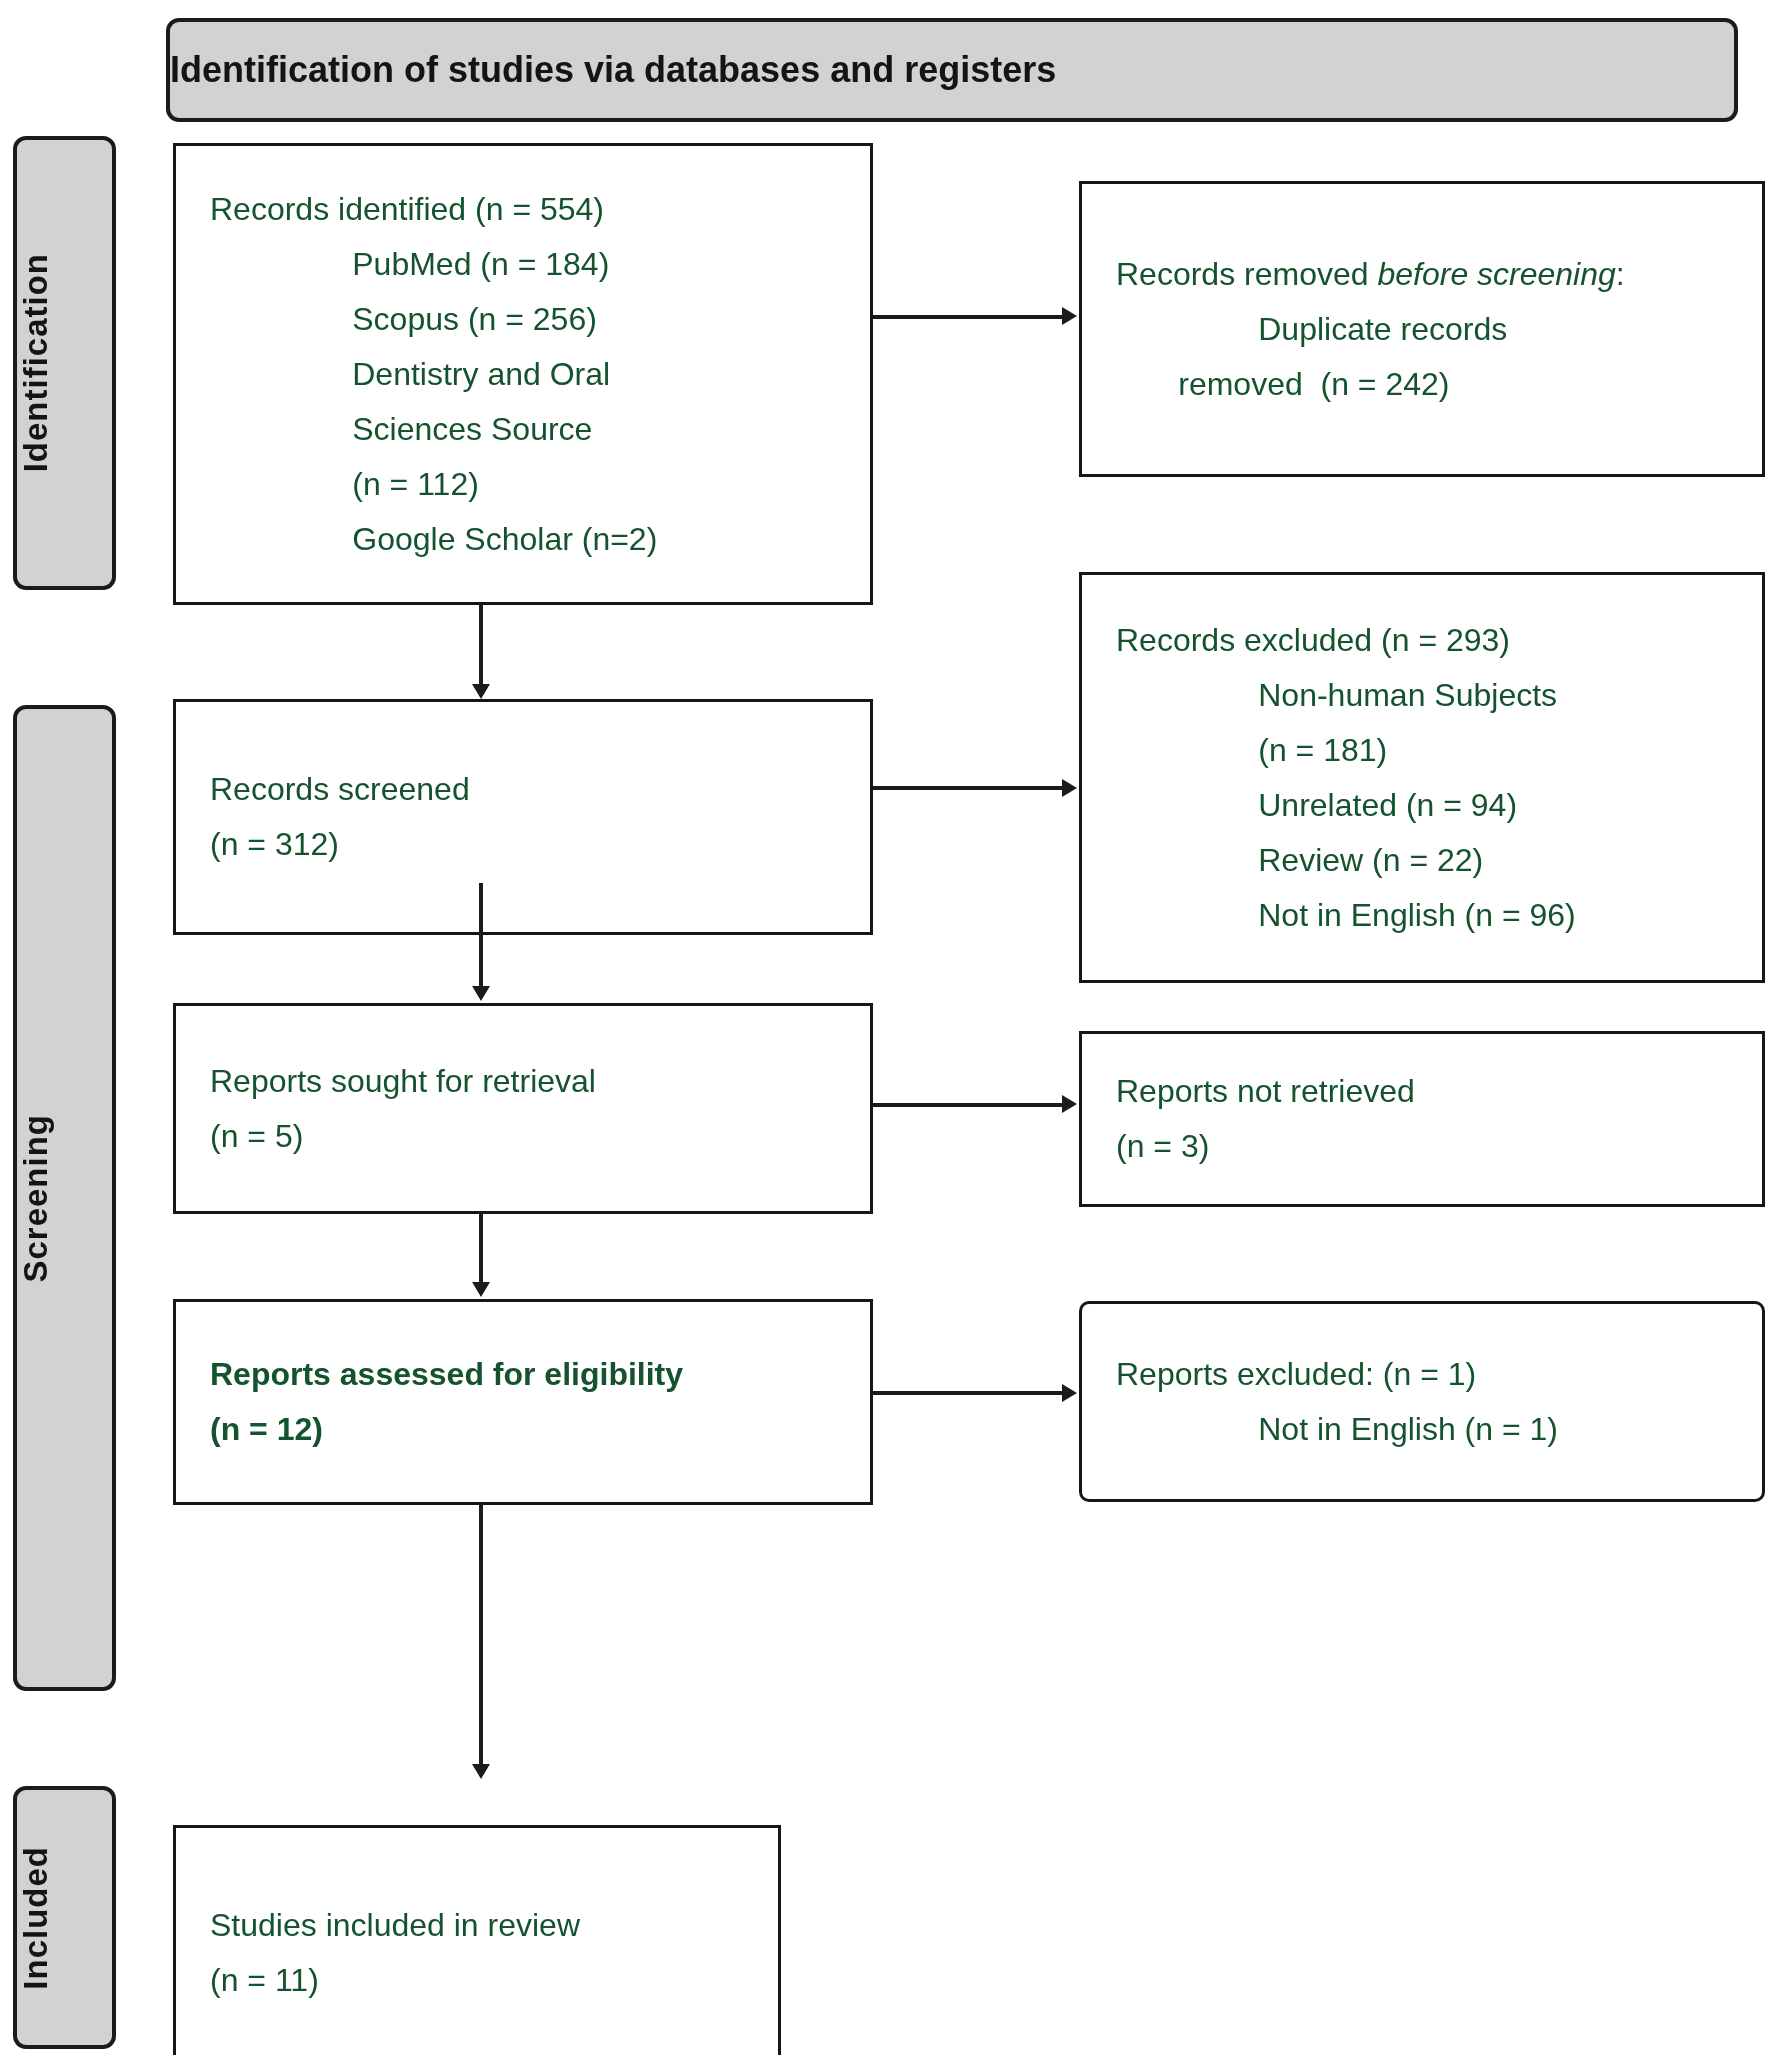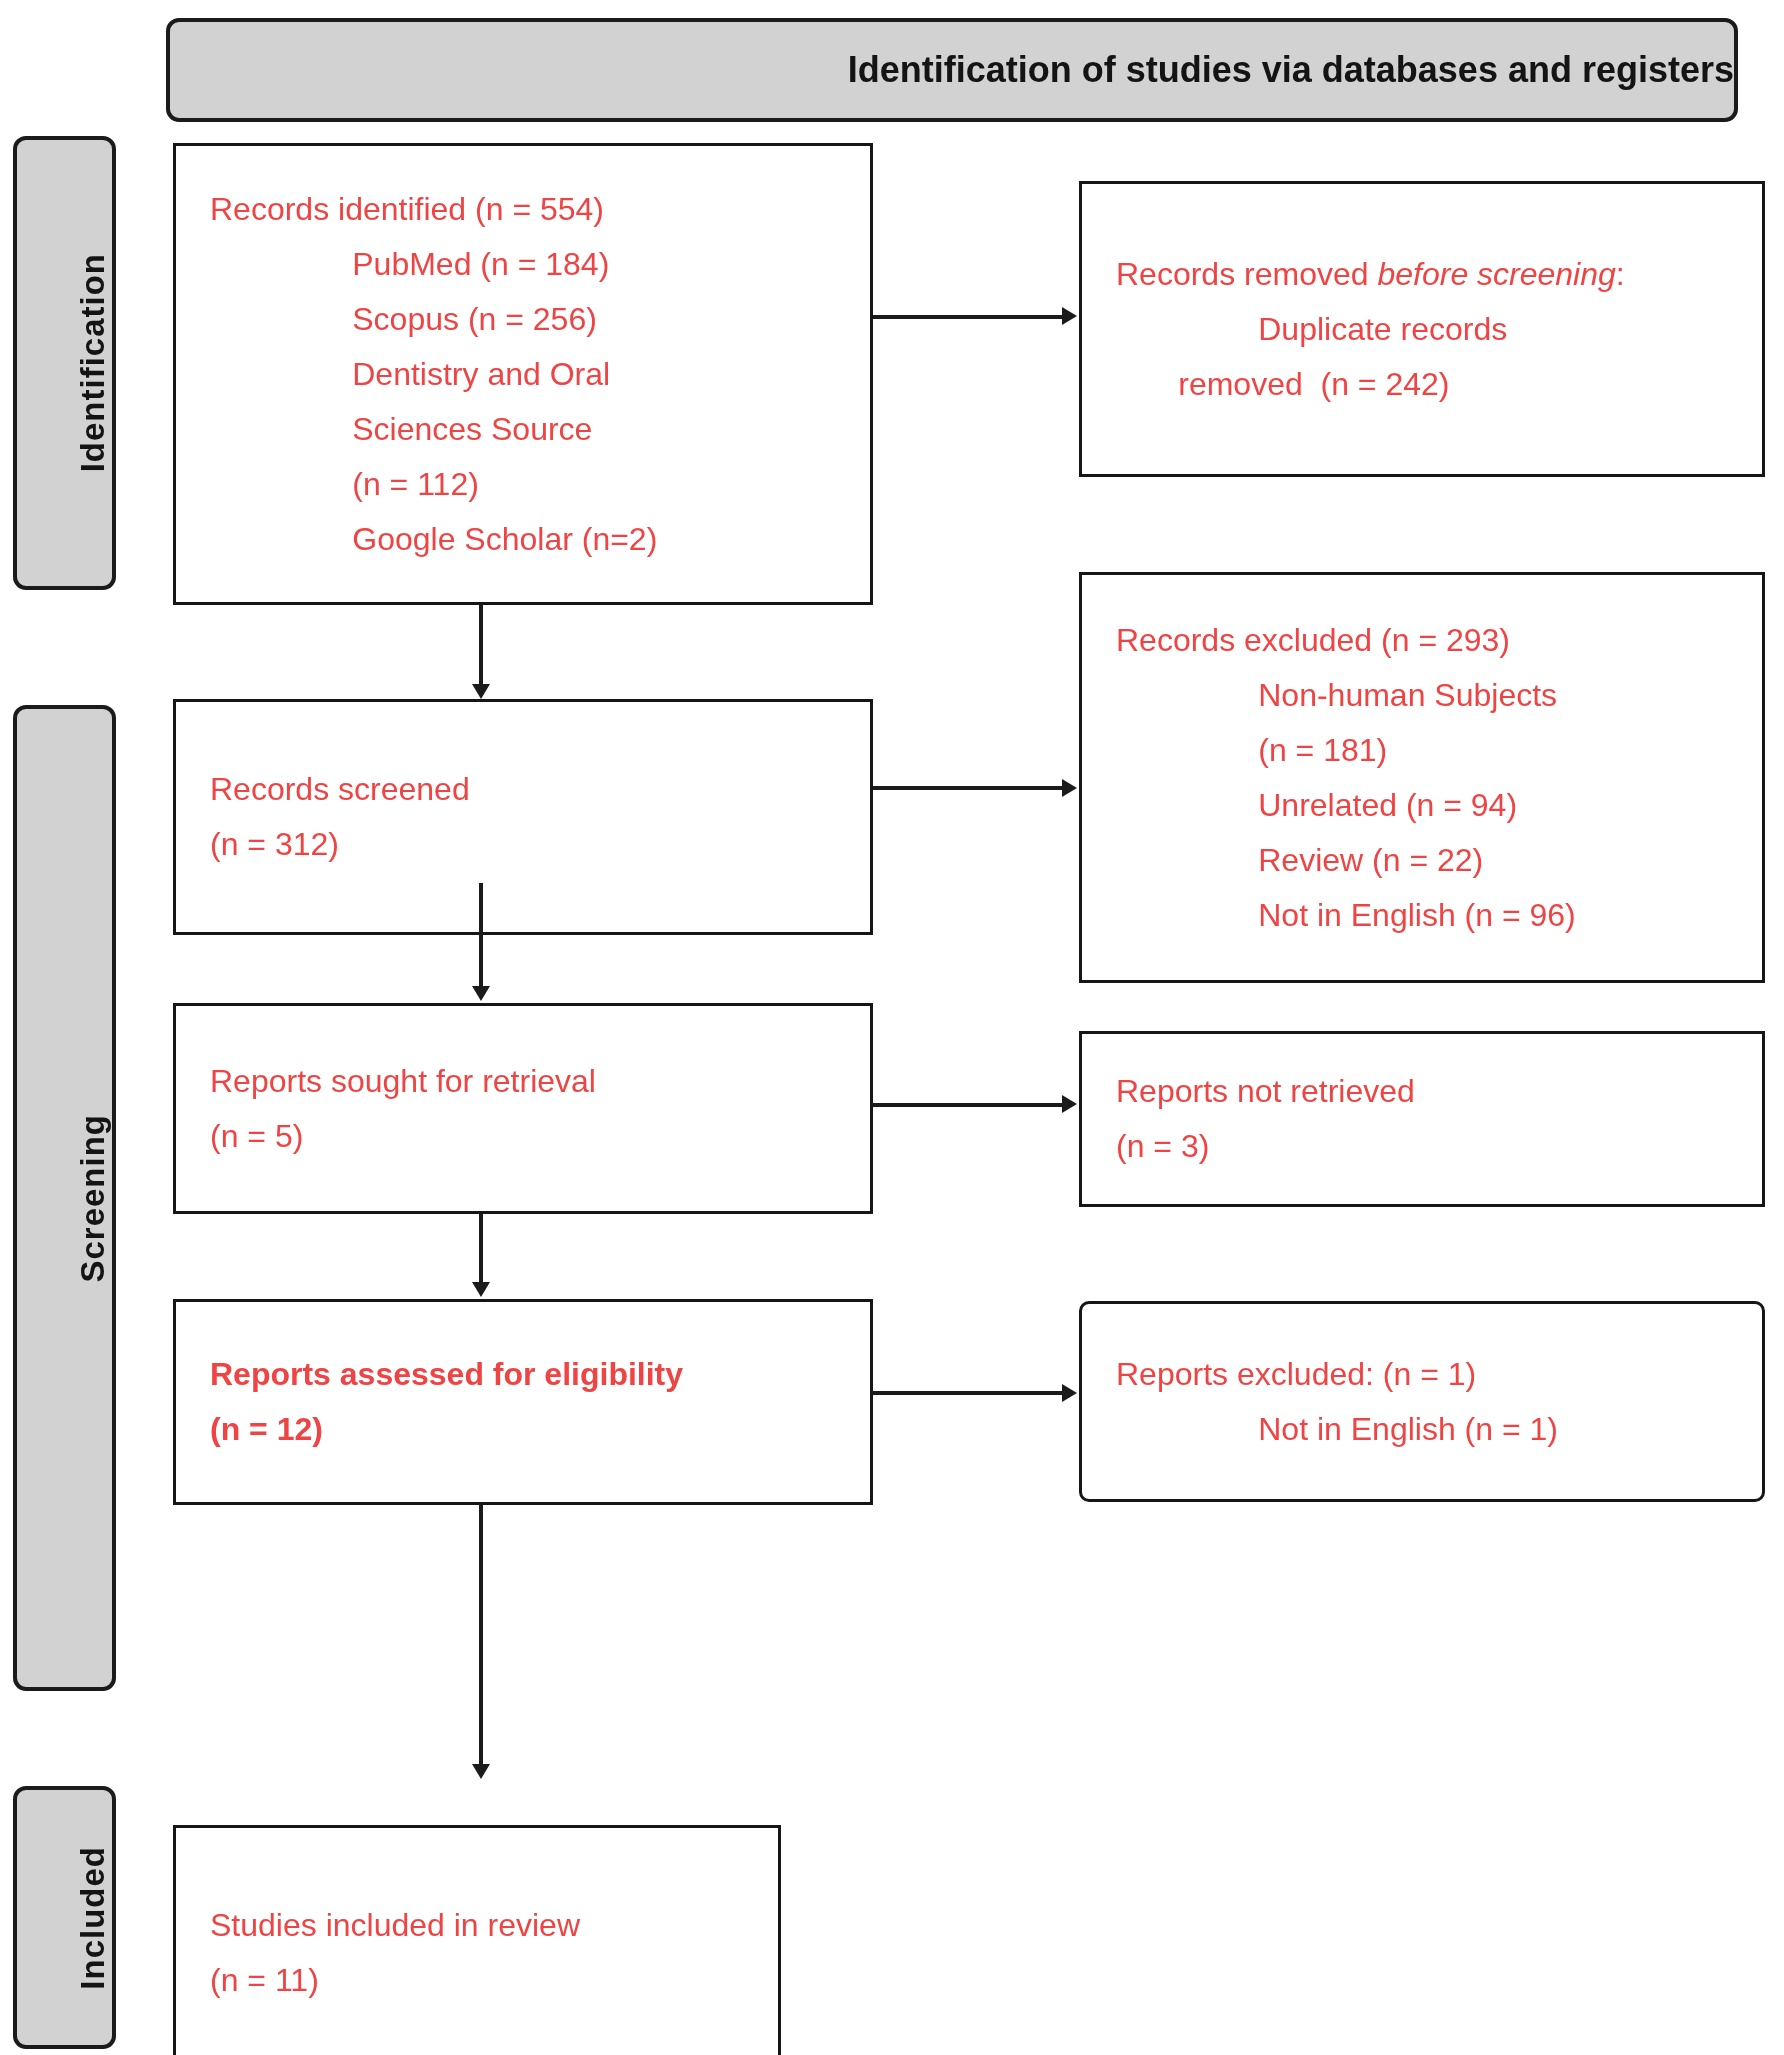--- a/index.html
+++ b/index.html
@@ -21,22 +21,21 @@
   }
   
   .panel {
     position: absolute;
     background: #d2d2d2;
     border: 4.5px solid #1b1b1b;
     border-radius: 13px;
     box-sizing: border-box;
     display: flex;
     align-items: center;
-    justify-content: flex-end;
-    padding-left: 29px;
+    justify-content: flex-start;
   }
   .panel .panel-label {
     font-weight: bold;
     font-size: 36px;
     color: #141414;
     text-align: center;
   }
   .panel.vertical .panel-label {
     writing-mode: vertical-rl;
     transform: rotate(180deg);
@@ -51,21 +50,21 @@
     box-sizing: border-box;
     display: flex;
     align-items: center;
   }
   .box-text {
     font-size: 32px;
     line-height: 55px;
     padding: 0 34px;
     white-space: pre-wrap;
     tab-size: 16;
-    color: #ef4444;
+    color: #14532d;
   }
   .box-text em {
   }
   
   .vline, .hline {
     position: absolute;
     background: #1b1b1b;
   }
   .vline { width: 3.5px; }
   .hline { height: 3.5px; }

